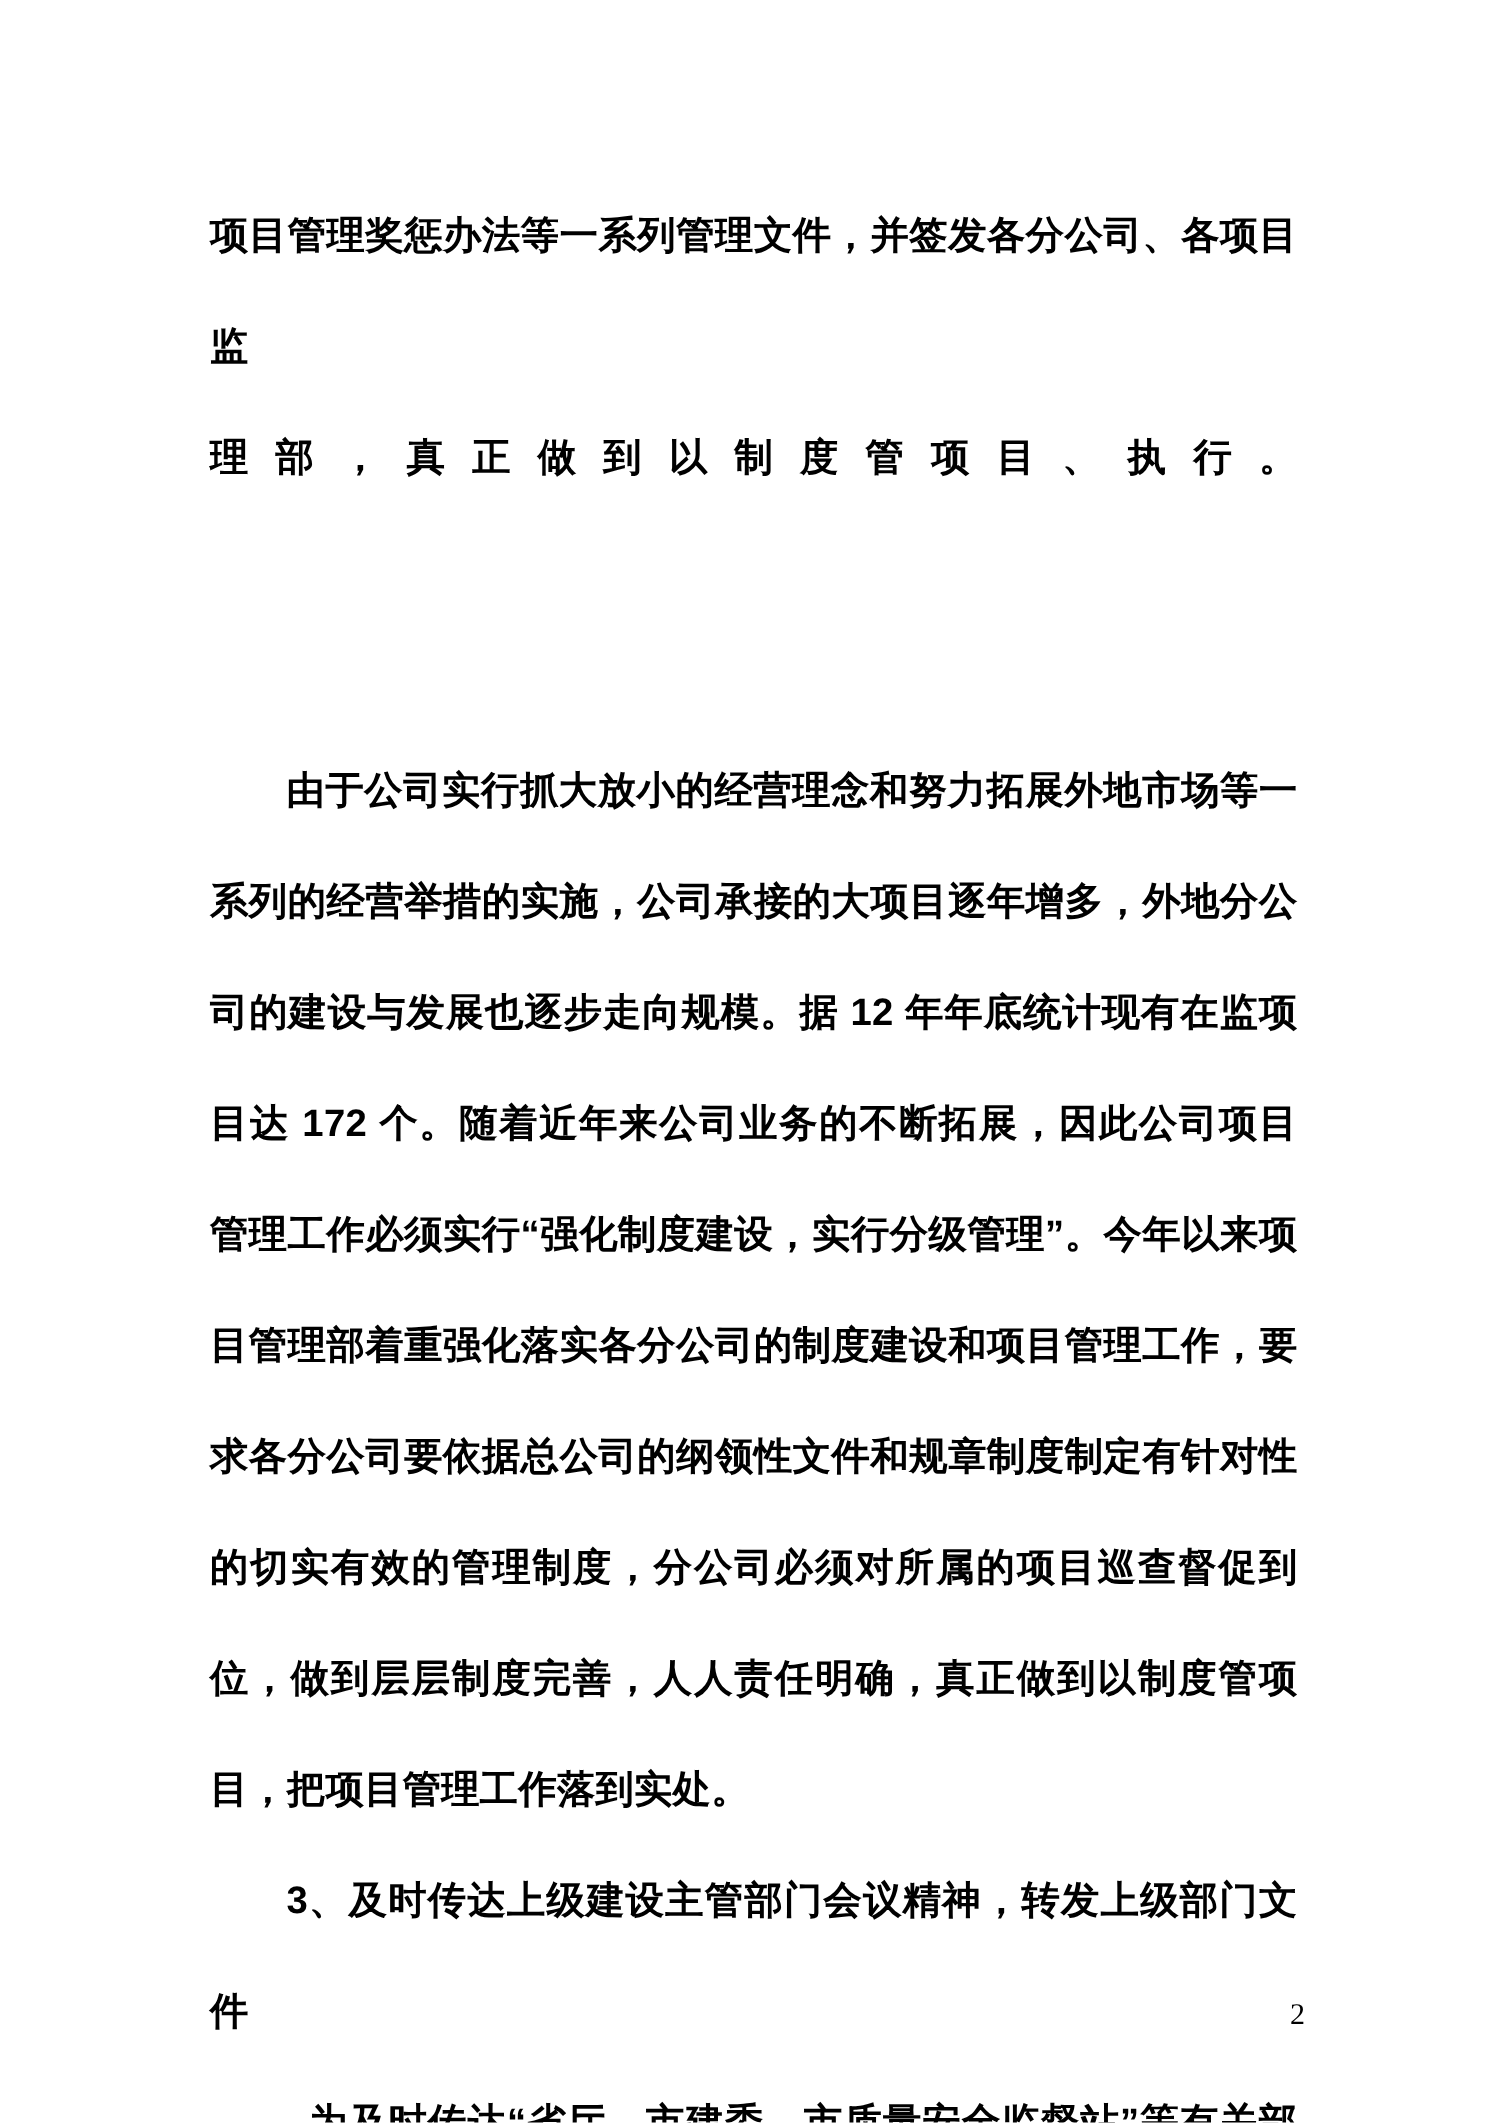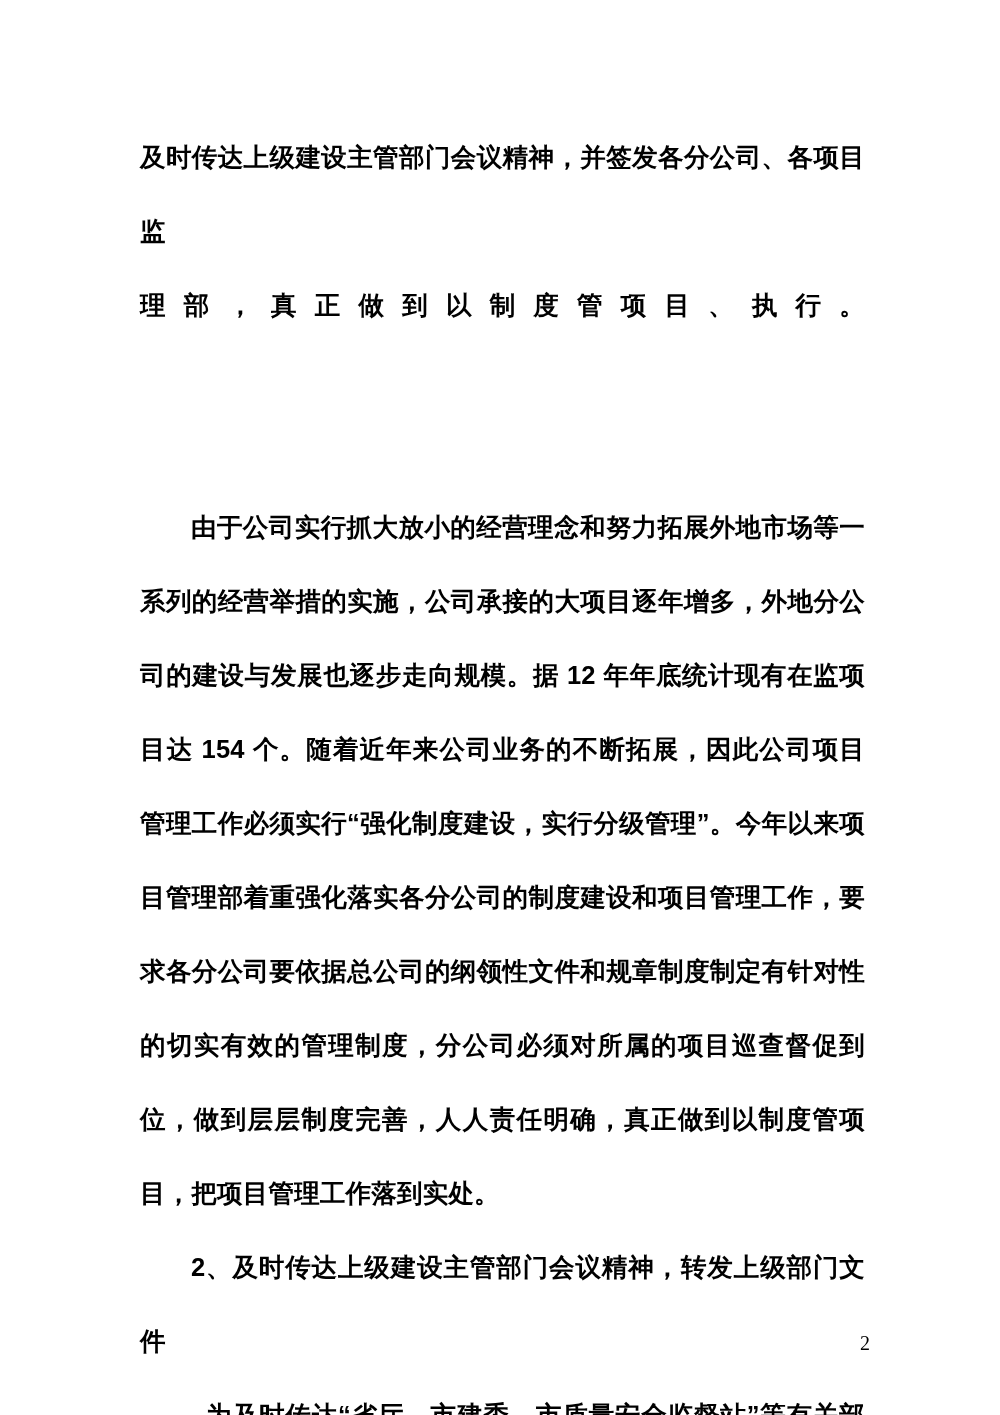--- a/index.html
+++ b/index.html
@@ -64,30 +64,30 @@
     font-family: "Liberation Serif", serif;
     color: #000000;
   }
 </style>
 </head>
 <body>
 
 <div class="page">
   <div class="doc-body">
 
-    <p class="para">及时传达上级建设主管部门会议精神，并签发各分公司、各项目监</p>
+    <p class="para">项目管理奖惩办法等一系列管理文件，并签发各分公司、各项目监</p>
 
     <p class="para">
         <span class="justify-full">理部，真正做到以制度管项目、执行。</span>
       </p>
 
     <div class="gap-para"></div>
 
-    <p class="para indent2">由于公司实行抓大放小的经营理念和努力拓展外地市场等一系列的经营举措的实施，公司承接的大项目逐年增多，外地分公司的建设与发展也逐步走向规模。据 12 年年底统计现有在监项目达 154 个。随着近年来公司业务的不断拓展，因此公司项目管理工作必须实行“强化制度建设，实行分级管理”。今年以来项目管理部着重强化落实各分公司的制度建设和项目管理工作，要求各分公司要依据总公司的纲领性文件和规章制度制定有针对性的切实有效的管理制度，分公司必须对所属的项目巡查督促到位，做到层层制度完善，人人责任明确，真正做到以制度管项目，把项目管理工作落到实处。</p>
+    <p class="para indent2">由于公司实行抓大放小的经营理念和努力拓展外地市场等一系列的经营举措的实施，公司承接的大项目逐年增多，外地分公司的建设与发展也逐步走向规模。据 12 年年底统计现有在监项目达 172 个。随着近年来公司业务的不断拓展，因此公司项目管理工作必须实行“强化制度建设，实行分级管理”。今年以来项目管理部着重强化落实各分公司的制度建设和项目管理工作，要求各分公司要依据总公司的纲领性文件和规章制度制定有针对性的切实有效的管理制度，分公司必须对所属的项目巡查督促到位，做到层层制度完善，人人责任明确，真正做到以制度管项目，把项目管理工作落到实处。</p>
 
-    <p class="para indent2">2、及时传达上级建设主管部门会议精神，转发上级部门文件</p>
+    <p class="para indent2">3、及时传达上级建设主管部门会议精神，转发上级部门文件</p>
 
     <p class="para indent3">为及时传达“省厅、市建委、市质量安全监督站”等有关部门</p>
 
   </div>
 
   <div class="page-number">2</div>
 </div>
 
 </body></html>

